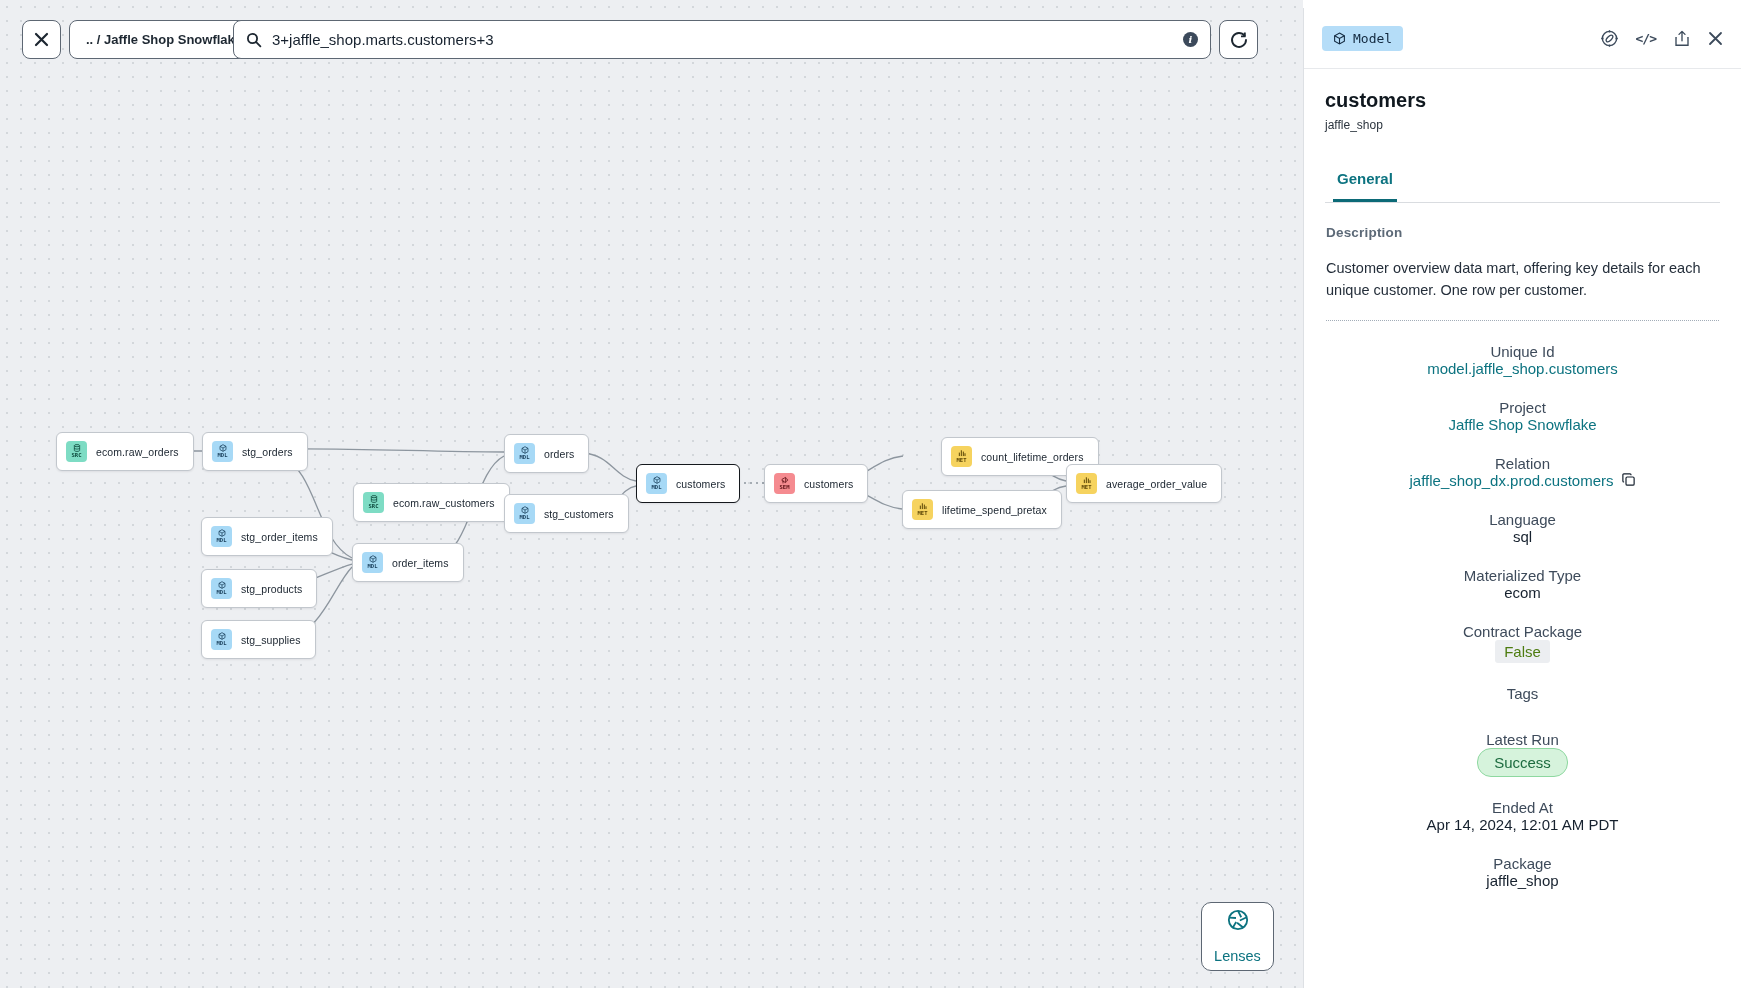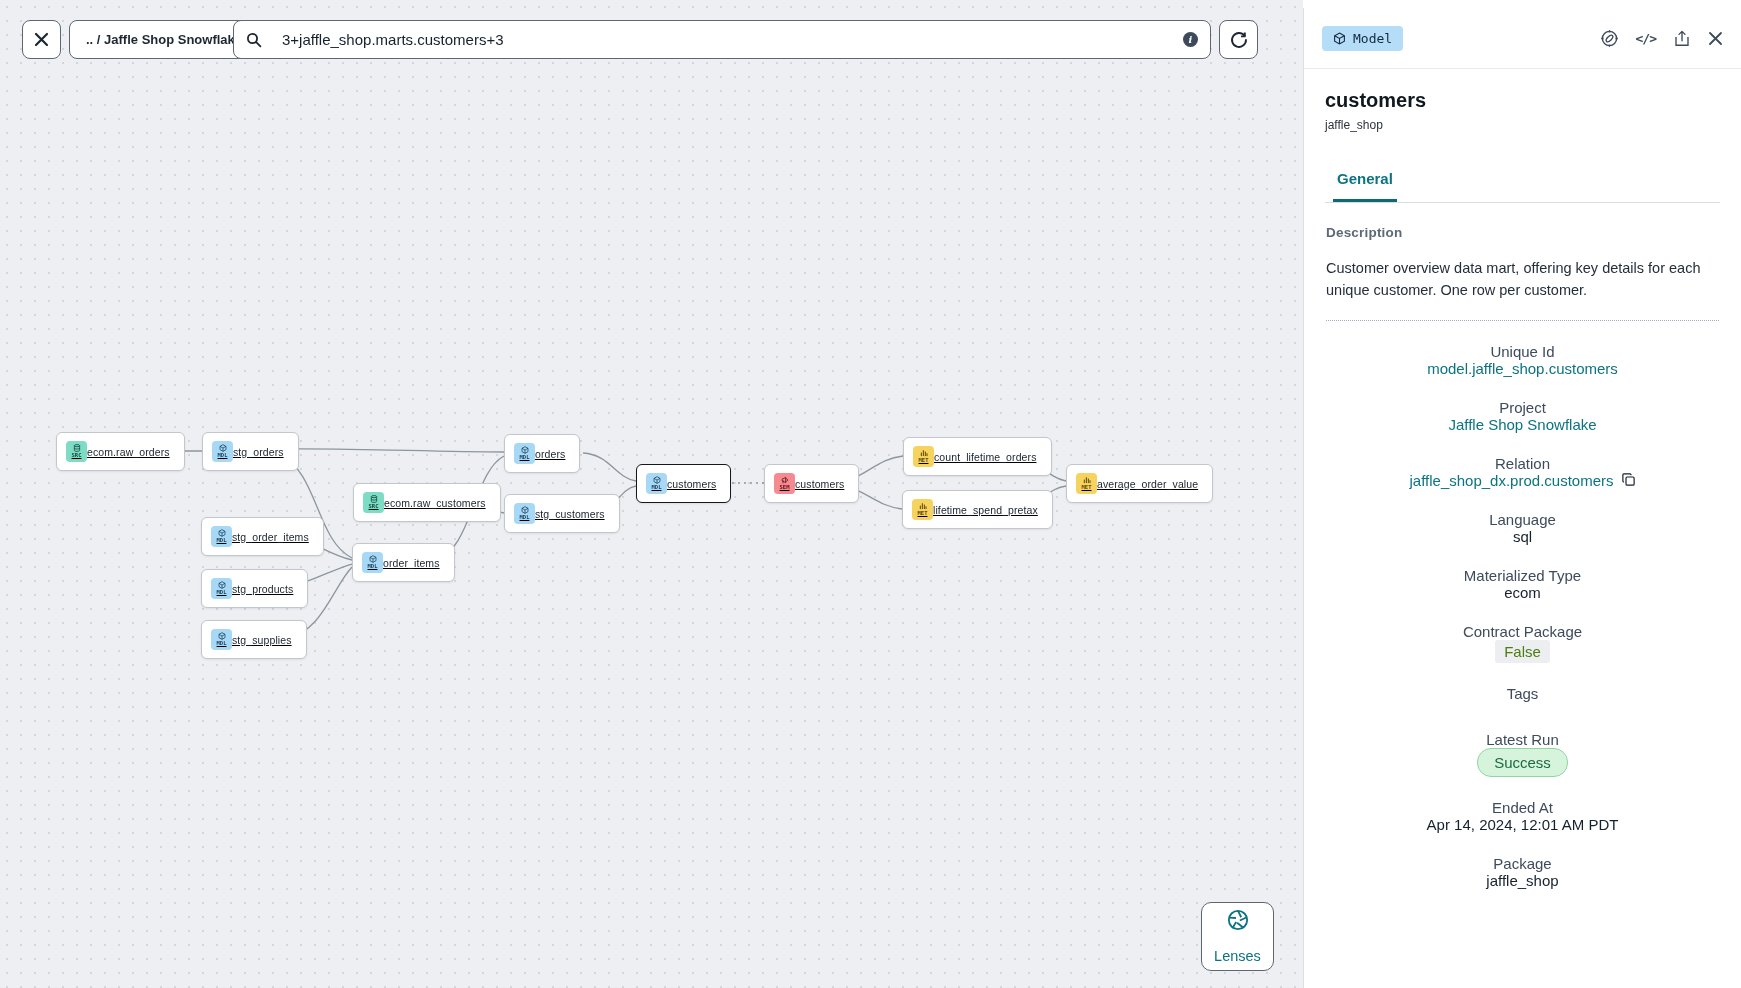--- a/index.html
+++ b/index.html
@@ -18,31 +18,31 @@
   #edges path.dotted { stroke-dasharray:2 4; }
 
   
   .tool-btn, .crumb, .searchbar {
     position:absolute; top:20px; background:#fff; border:1.4px solid #5d6773; border-radius:8px;
     display:flex; align-items:center; justify-content:center; color:#1d2731;
   }
   .tool-btn { width:39px; height:39px; cursor:pointer; }
   #close-canvas-btn { left:22px; }
   .crumb { left:69px; height:39px; padding:0 16px; font-size:13px; font-weight:600; }
-  .searchbar { left:233px; width:978px; height:39px; justify-content:flex-start; padding:0 12px; gap:20px; }
+  .searchbar { left:233px; width:978px; height:39px; justify-content:flex-start; padding:0 12px; gap:10px; }
   .searchbar input { flex:1; border:none; outline:none; font-size:15px; color:#16212e; background:transparent; font-family:inherit; }
   .info-dot { width:15px; height:15px; border-radius:50%; background:#3c4a5b; color:#fff; font-size:10px; font-weight:bold;
     display:flex; align-items:center; justify-content:center; font-family:"DejaVu Serif",serif; font-style:italic; flex:0 0 auto;}
   #refresh-btn { left:1219px; }
 
   
   .node {
-    position:absolute; display:inline-flex; align-items:center; 
+    position:absolute; display:inline-flex; align-items:center; gap:9px;
     background:#fff; border:1px solid #c2c7cd; border-radius:6px;
-    padding:8px 14px 8px 9px; box-shadow:0 1px 2px rgba(20,30,40,.08); cursor:pointer; white-space:nowrap;text-decoration:underline;
+    padding:8px 14px 8px 9px; box-shadow:0 1px 2px rgba(20,30,40,.08); cursor:pointer; white-space:nowrap;
   }
   .node.selected { border:1.8px solid #14181d; }
   .node .nlabel { font-size:10.5px; color:#19232e; font-weight:500; letter-spacing:.1px; }
   .ntag { width:21px; height:21px; border-radius:4px; display:flex; flex-direction:column; align-items:center; justify-content:center; gap:0; flex:0 0 auto; }
   .ntag svg { display:block; }
   .ntag .tagtxt { font-family:"DejaVu Sans Mono",monospace; font-size:5.5px; font-weight:bold; line-height:1; margin-top:1px; }
   .ntag.src { background:#7edcc4; color:#0d4a3c; }
   .ntag.mdl { background:#a7d9f6; color:#163c58; }
   .ntag.sem { background:#f58b90; color:#5e1216; }
   .ntag.met { background:#f6d35f; color:#5c4607; }
@@ -266,21 +266,21 @@
         <svg width="8" height="8" viewBox="0 0 24 24">
             <path d="M3 10 L14 4 V20 L3 14 Z" fill="none" stroke="currentColor" stroke-width="2.4" stroke-linejoin="round"></path>
             <path d="M14 8 C18 8 20 9.5 20 12 C20 14.5 18 16 14 16" fill="none" stroke="currentColor" stroke-width="2.4"></path>
             <path d="M6 14 V21" stroke="currentColor" stroke-width="2.4" stroke-linecap="round"></path>
           </svg>
         <span class="tagtxt">SEM</span>
       </span>
       <span class="nlabel">customers</span>
     </div>
 
-    <div class="node" style="left:903px; top:437px;justify-content:flex-end;">
+    <div class="node" style="left:941px; top:437px;justify-content:flex-end;">
       <span class="ntag met">
         <svg width="8" height="8" viewBox="0 0 24 24">
             <path d="M4 20 V12 M10 20 V5 M16 20 V9 M21 20 V14" stroke="currentColor" stroke-width="3" stroke-linecap="round" fill="none"></path>
           </svg>
         <span class="tagtxt">MET</span>
       </span>
       <span class="nlabel">count_lifetime_orders</span>
     </div>
 
     <div class="node" style="left:902px; top:490px;">

